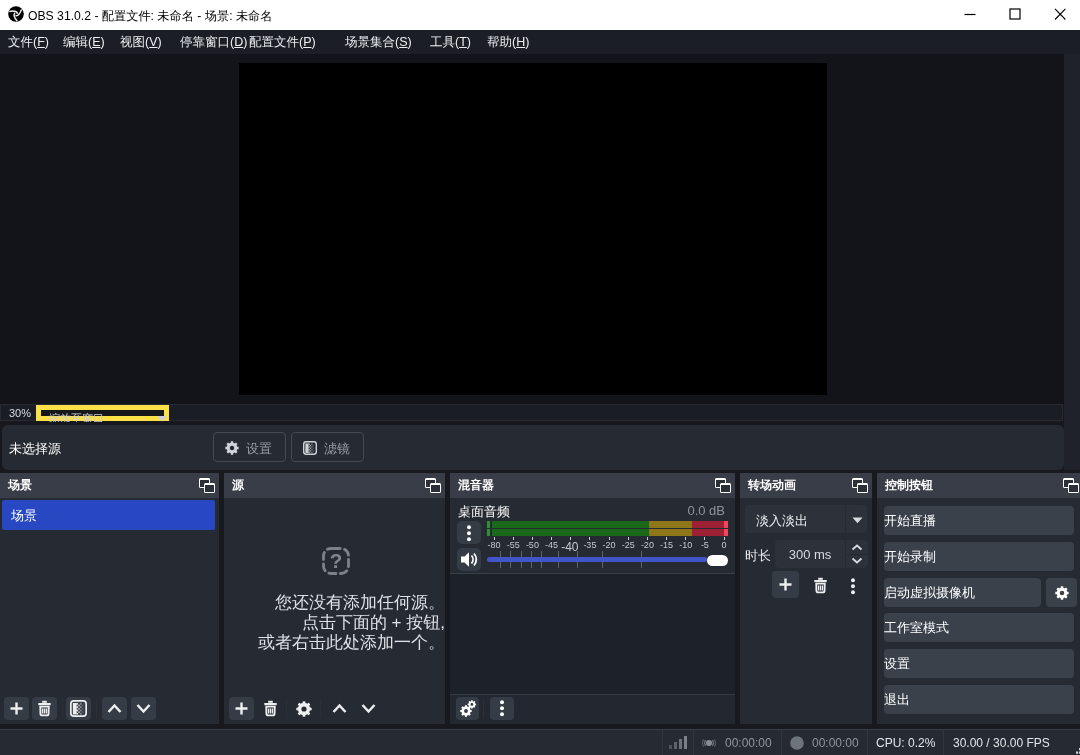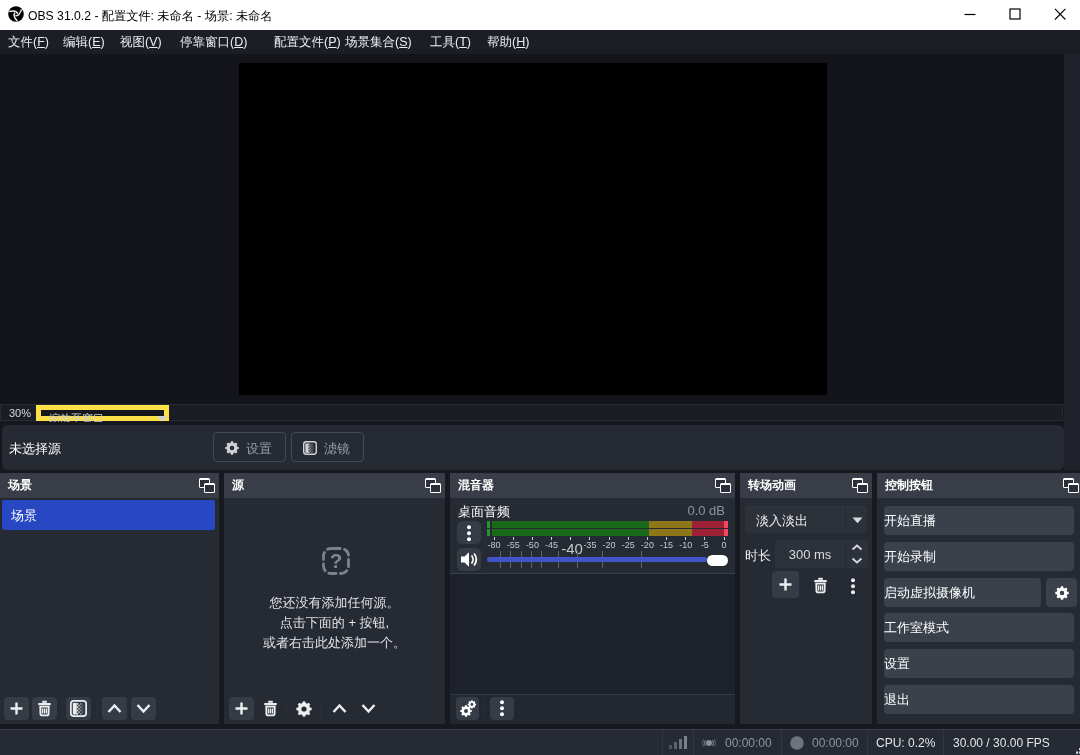--- a/index.html
+++ b/index.html
@@ -75,21 +75,21 @@
   <svg class="a" style="left:1050px;top:4px" width="20" height="20">
       <path d="M5 4.8 L15.4 15.5 M15.4 4.8 L5 15.5" stroke="#000" stroke-width="1.1" fill="none"></path>
     </svg>
 </div>
 
 <div class="a" style="left:0;top:30px;width:1080px;height:24px;background:#1b1e25;color:#eceef0;font-size:12.5px;line-height:24px">
   <span class="a" style="left:8px">文件(<u>F</u>)</span>
   <span class="a" style="left:63px">编辑(<u>E</u>)</span>
   <span class="a" style="left:120px">视图(<u>V</u>)</span>
   <span class="a" style="left:180px">停靠窗口(<u>D</u>)</span>
-  <span class="a" style="left:274px">配置文件(<u>P</u>)</span>
+  <span class="a" style="left:249px">配置文件(<u>P</u>)</span>
   <span class="a" style="left:345px">场景集合(<u>S</u>)</span>
   <span class="a" style="left:430px">工具(<u>T</u>)</span>
   <span class="a" style="left:487px">帮助(<u>H</u>)</span>
 </div>
 
 <div class="a" style="left:0;top:54px;width:1064px;height:350px;background:#121419"></div>
 <div class="a" style="left:1064px;top:54px;width:16px;height:416px;background:#1f222a"></div>
 <div class="a" style="left:239px;top:63px;width:588px;height:332px;background:#000"></div>
 
 <div class="a" style="left:0;top:404px;width:1063px;height:17px;background:#1a1d23;border:1px solid #262a31">
@@ -158,21 +158,21 @@
 
 <div class="a" style="left:224px;top:473px;width:221px;height:251px;background:#262a33">
   <div class="hdr">源<span class="popup" style="right:4px">
         <span class="r1"></span>
         <span class="r2"></span>
       </span></div>
   <svg class="a" style="left:98px;top:74px" width="28" height="28" viewBox="0 0 28 28">
     <rect x="1.5" y="1.5" width="25" height="25" rx="7.5" fill="none" stroke="#7c828c" stroke-width="2.8" stroke-dasharray="7.2 4.4" stroke-dashoffset="-2" stroke-linecap="round"></rect>
     <text x="14" y="21" text-anchor="middle" font-size="20.5" font-weight="bold" fill="#81878f" font-family="Liberation Sans">?</text>
   </svg>
-  <div class="a" style="left:0;top:120px;width:221px;text-align:center;font-size:13px;color:#dfe2e6;line-height:20px">您还没有添加任何源。<br>点击下面的 + 按钮,<br>或者右击此处添加一个。</div>
+  <div class="a" style="left:0;top:120px;width:221px;text-align:right;font-size:17px;color:#dfe2e6;line-height:20px">您还没有添加任何源。<br>点击下面的 + 按钮,<br>或者右击此处添加一个。</div>
   <div class="tbtn" style="left:4.5px">
       <svg class="a" style="left:5px;top:4px" width="15" height="15" color="#eceef0">
         <use href="#plus"></use>
       </svg>
     </div>
   <svg class="a" style="left:38.5px;top:227px" width="15" height="17" color="#eceef0">
       <use href="#trash"></use>
     </svg>
   <div class="tsep" style="left:62px"></div>
   <svg class="a" style="left:71.5px;top:228px" width="16" height="16" viewBox="0 0 16 16">
@@ -231,21 +231,21 @@
       <div class="a" style="left:216.0px;top:63.5px;width:1px;height:3.5px;background:#c8ccd2"></div>
       <div class="a" style="left:235.2px;top:63.5px;width:1px;height:3.5px;background:#c8ccd2"></div>
       <div class="a" style="left:254.4px;top:63.5px;width:1px;height:3.5px;background:#c8ccd2"></div>
       <div class="a" style="left:273.5px;top:63.5px;width:1px;height:3.5px;background:#c8ccd2"></div>
     </div>
   <div id="labels">
       <div class="a" style="left:34.6px;top:67px;width:19px;text-align:center;font-size:9px;color:#c5c9cf">-80</div>
       <div class="a" style="left:53.8px;top:67px;width:19px;text-align:center;font-size:9px;color:#c5c9cf">-55</div>
       <div class="a" style="left:72.9px;top:67px;width:19px;text-align:center;font-size:9px;color:#c5c9cf">-50</div>
       <div class="a" style="left:92.1px;top:67px;width:19px;text-align:center;font-size:9px;color:#c5c9cf">-45</div>
-      <div class="a" style="left:111.2px;top:67px;width:19px;text-align:right;font-size:15px;color:#c5c9cf">-40</div>
+      <div class="a" style="left:111.2px;top:67px;width:19px;text-align:left;font-size:12px;color:#c5c9cf">-40</div>
       <div class="a" style="left:130.4px;top:67px;width:19px;text-align:center;font-size:9px;color:#c5c9cf">-35</div>
       <div class="a" style="left:149.6px;top:67px;width:19px;text-align:center;font-size:9px;color:#c5c9cf">-20</div>
       <div class="a" style="left:168.7px;top:67px;width:19px;text-align:center;font-size:9px;color:#c5c9cf">-25</div>
       <div class="a" style="left:187.9px;top:67px;width:19px;text-align:center;font-size:9px;color:#c5c9cf">-20</div>
       <div class="a" style="left:207.0px;top:67px;width:19px;text-align:center;font-size:9px;color:#c5c9cf">-15</div>
       <div class="a" style="left:226.2px;top:67px;width:19px;text-align:center;font-size:9px;color:#c5c9cf">-10</div>
       <div class="a" style="left:245.4px;top:67px;width:19px;text-align:center;font-size:9px;color:#c5c9cf">-5</div>
       <div class="a" style="left:264.5px;top:67px;width:19px;text-align:center;font-size:9px;color:#c5c9cf">0</div>
     </div>
 

